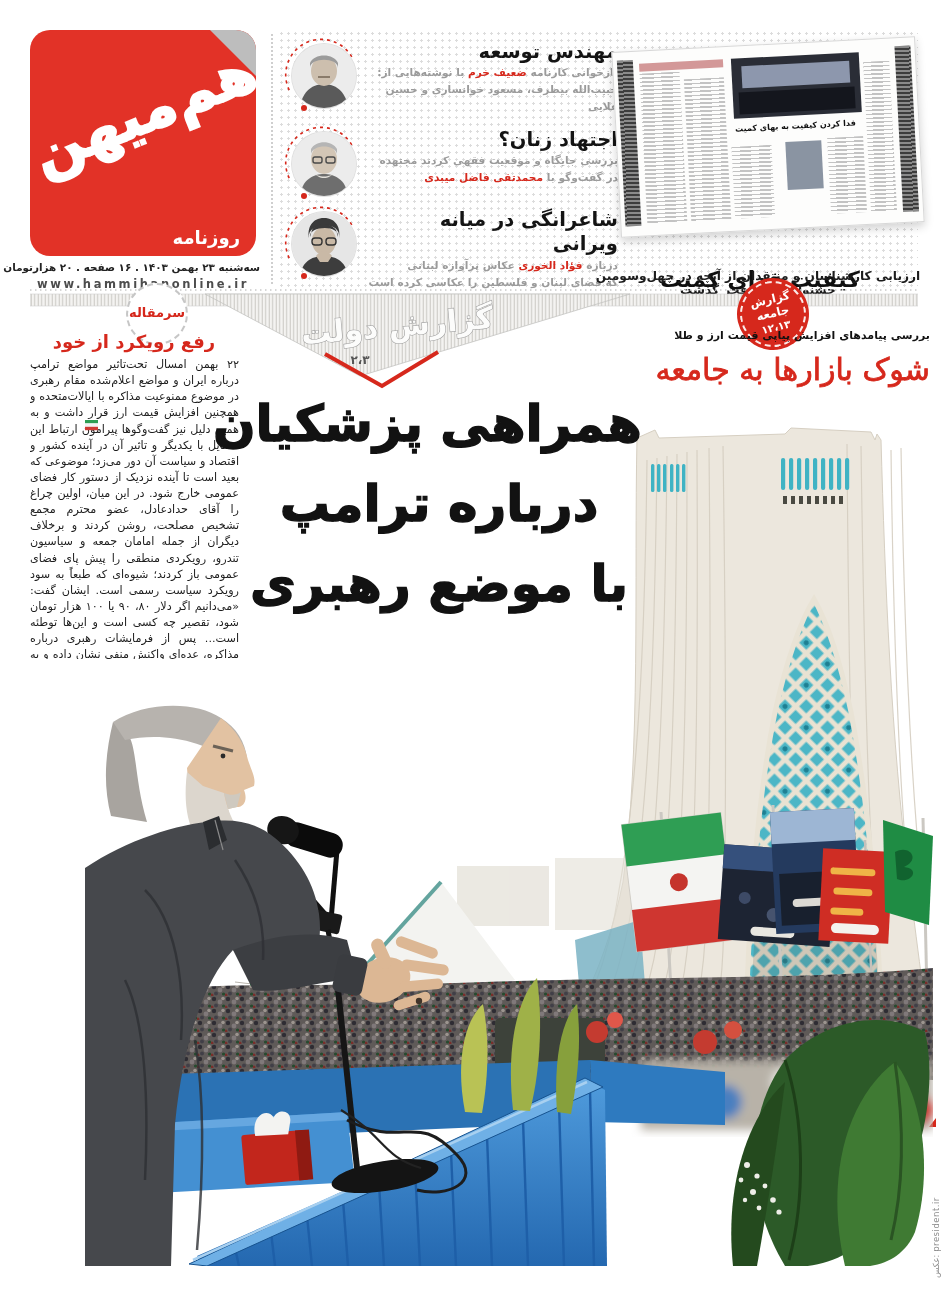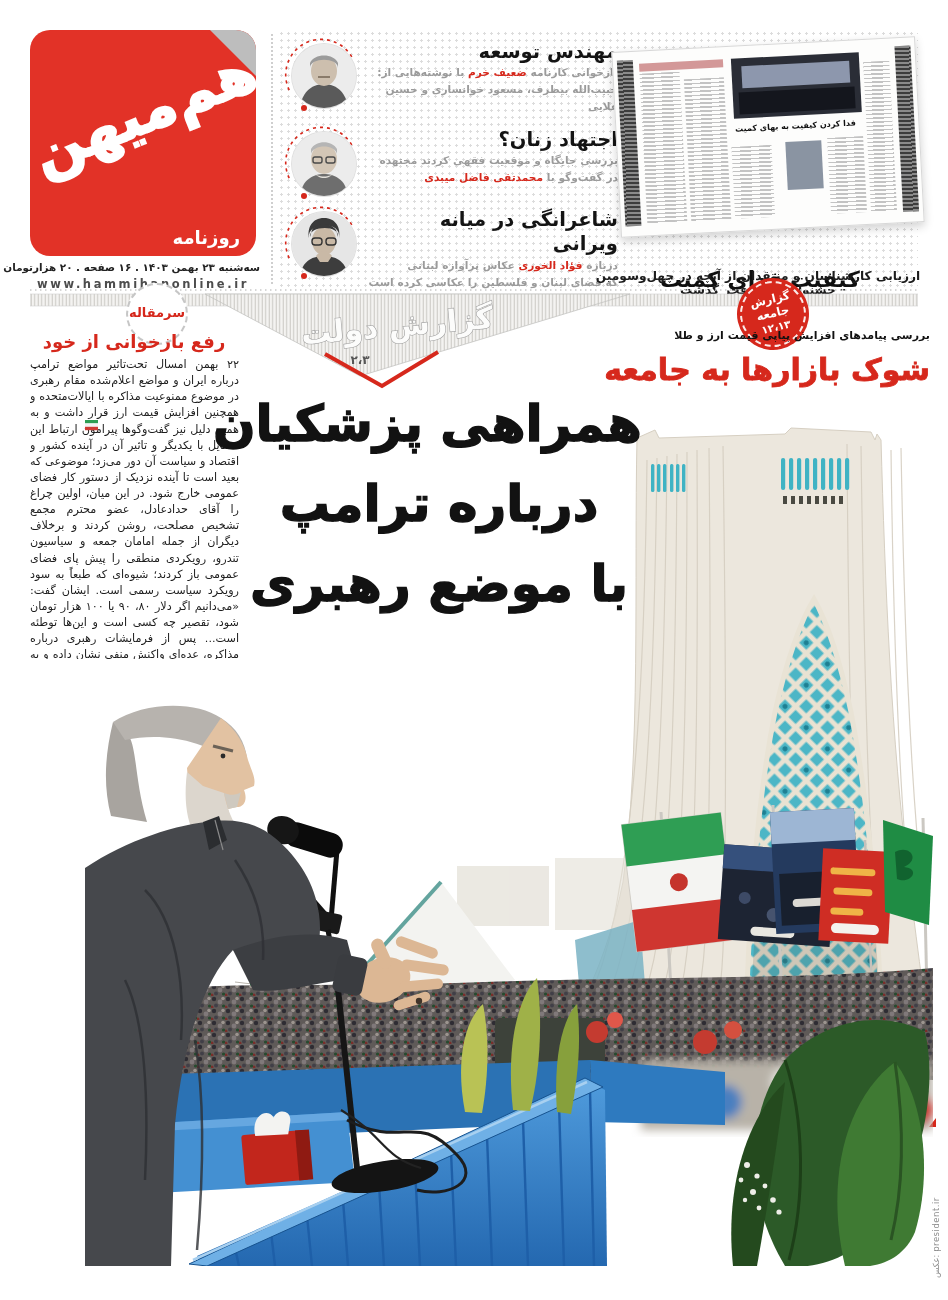--- a/index.html
+++ b/index.html
@@ -39,21 +39,21 @@
   .fest-d{left:586px;top:269px;width:344px;text-align:center;font-size:12.2px;font-weight:bold;color:#1c1c1c;direction:rtl;}
   
   .bandsvg{left:30px;top:288px;}
   .badge{left:740px;top:281px;width:66px;height:66px;border-radius:50%;background:#d6281c;
          border:2px dashed rgba(255,255,255,.9);box-shadow:0 0 0 3px #d6281c;transform:rotate(-13deg);
          color:#fff;text-align:center;direction:rtl;padding-top:9px;box-sizing:border-box;}
   .badge .b1{font-size:11.5px;font-weight:bold;line-height:1.25;}
   .badge .b2{font-size:10.5px;font-weight:bold;}
   
   .kicker{right:18px;top:329px;width:332px;text-align:right;direction:rtl;font-size:11px;font-weight:bold;color:#111;}
-  .mkt-h{right:18px;top:352px;width:332px;text-align:right;direction:rtl;font-size:30px;font-weight:bold;color:#d6281c;-webkit-text-stroke:.8px #d6281c;}
+  .mkt-h{right:18px;top:352px;width:332px;text-align:right;direction:rtl;font-size:30px;font-weight:normal;color:#d6281c;-webkit-text-stroke:.8px #d6281c;}
   
   .ed-badge{left:126px;top:283px;width:58px;height:58px;border-radius:50%;background:#fff;border:2px dashed #c6c6c6;
             color:#d6281c;font-size:13px;font-weight:bold;text-align:center;line-height:56px;direction:rtl;}
   .ed-title{left:30px;top:331px;width:208px;text-align:center;direction:rtl;font-size:18px;font-weight:bold;color:#d6281c;}
   .ed-body{left:30px;top:357px;width:209px;height:302px;overflow:hidden;direction:rtl;text-align:justify;
            font-size:11.2px;line-height:1.44;color:#1d1d1d;}
   
   .lead{left:236px;top:384px;width:406px;text-align:center;direction:rtl;z-index:3;}
   .lead div{font-size:50px;font-weight:bold;color:#121212;-webkit-text-stroke:1.4px #121212;line-height:80px;white-space:nowrap;}
   .dek{left:206px;top:636px;width:466px;text-align:center;direction:rtl;z-index:3;
@@ -185,21 +185,21 @@
   <div class="abs badge">
     <div class="b1">گزارش</div>
     <div class="b1">جامعه</div>
     <div class="b2">۱۲،۱۳</div>
   </div>
 
   <div class="abs kicker">بررسی پیامدهای افزایش پیاپی قیمت ارز و طلا</div>
   <div class="abs mkt-h">شوک بازارها به جامعه</div>
 
   <div class="abs ed-badge">سرمقاله</div>
-  <div class="abs ed-title">رفع بازخوانی از خود</div>
+  <div class="abs ed-title">رفع رویکرد از خود</div>
   <div class="abs ed-body">
     <span>۲۲ بهمن امسال تحت‌تاثیر مواضع ترامپ درباره ایران و مواضع اعلام‌شده مقام رهبری در موضوع ممنوعیت مذاکره با ایالات‌متحده و همچنین افزایش قیمت ارز قرار داشت و به همین دلیل نیز گفت‌وگوها پیرامون ارتباط این مسایل با یکدیگر و تاثیر آن در آینده کشور و اقتصاد و سیاست آن دور می‌زد؛ موضوعی که بعید است تا آینده نزدیک از دستور کار فضای عمومی خارج شود. در این میان، اولین چراغ را آقای حدادعادل، عضو محترم مجمع تشخیص مصلحت، روشن کردند و برخلاف دیگران از جمله امامان جمعه و سیاسیون تندرو، رویکردی منطقی را پیش پای فضای عمومی باز کردند؛ شیوه‌ای که طبعاً به سود رویکرد سیاست رسمی است. ایشان گفت: «می‌دانیم اگر دلار ۸۰، ۹۰ یا ۱۰۰ هزار تومان شود، تقصیر چه کسی است و این‌ها توطئه است... پس از فرمایشات رهبری درباره مذاکره، عده‌ای واکنش منفی نشان داده و به فشاری که بر قشرهای ضعیف وارد می‌شود، اشاره کرده‌اند. مسلم است که رهبری هم از این واقعیت خبر دارند، اما ایشان معتقدند که این مشکل با مذاکره با ترامپ حل نمی‌شود. رهبر انقلاب برای موضعی که دارند استدلال می‌کنند، خوب است کسانی که موافق مذاکره با ترامپ هستند نیز استدلال کنند.»</span>
     
   </div>
 
   <div class="abs lead">
     <div>همراهی پزشکیان</div>
     <div>درباره ترامپ</div>
     <div>با موضع رهبری</div>
   </div>

